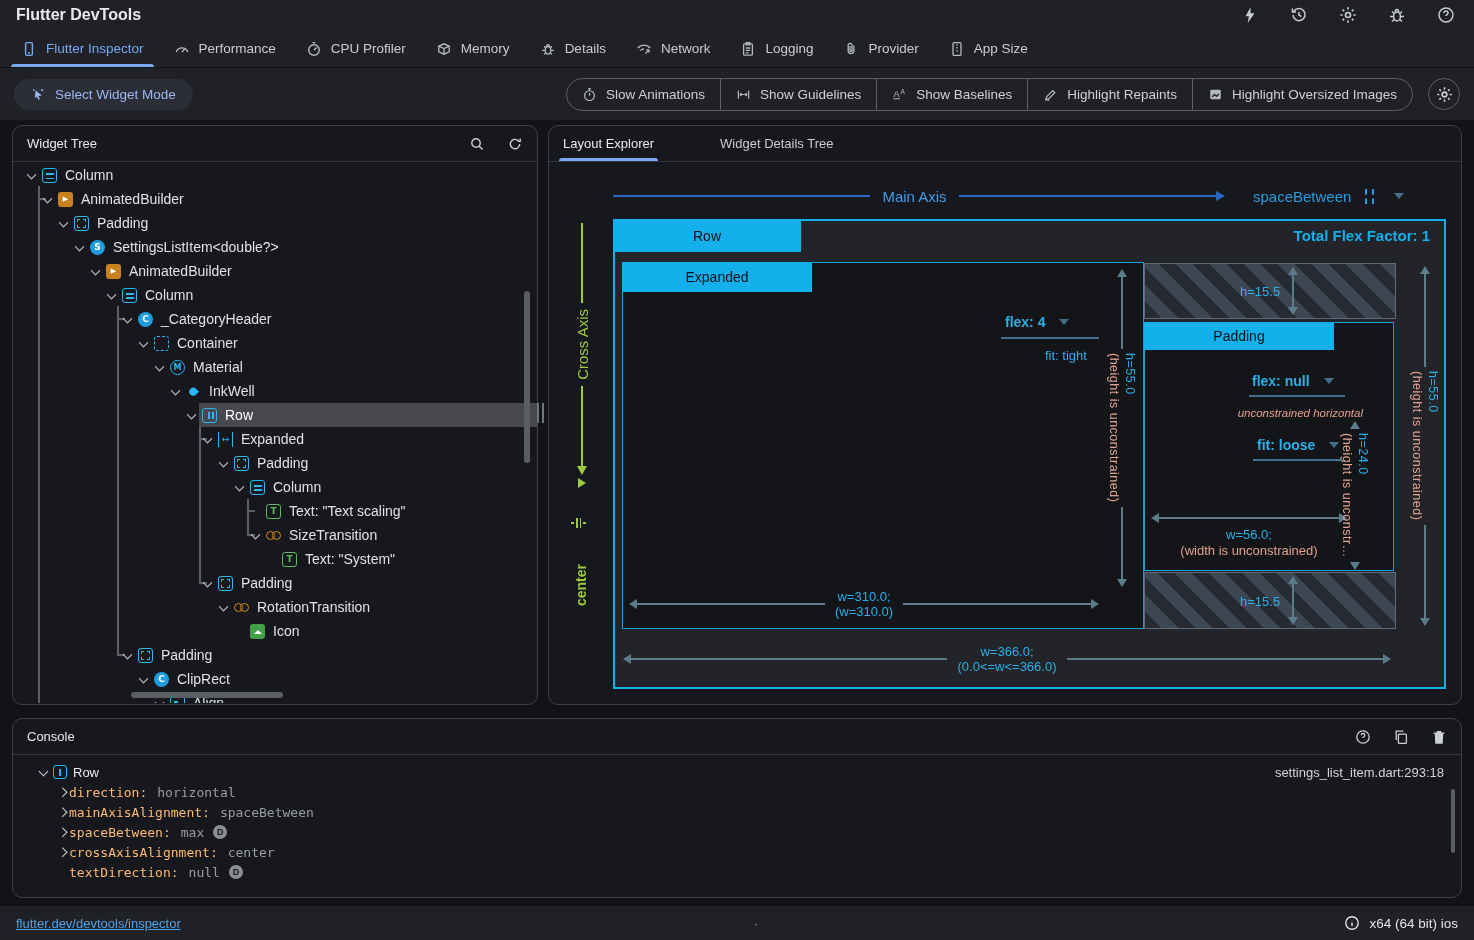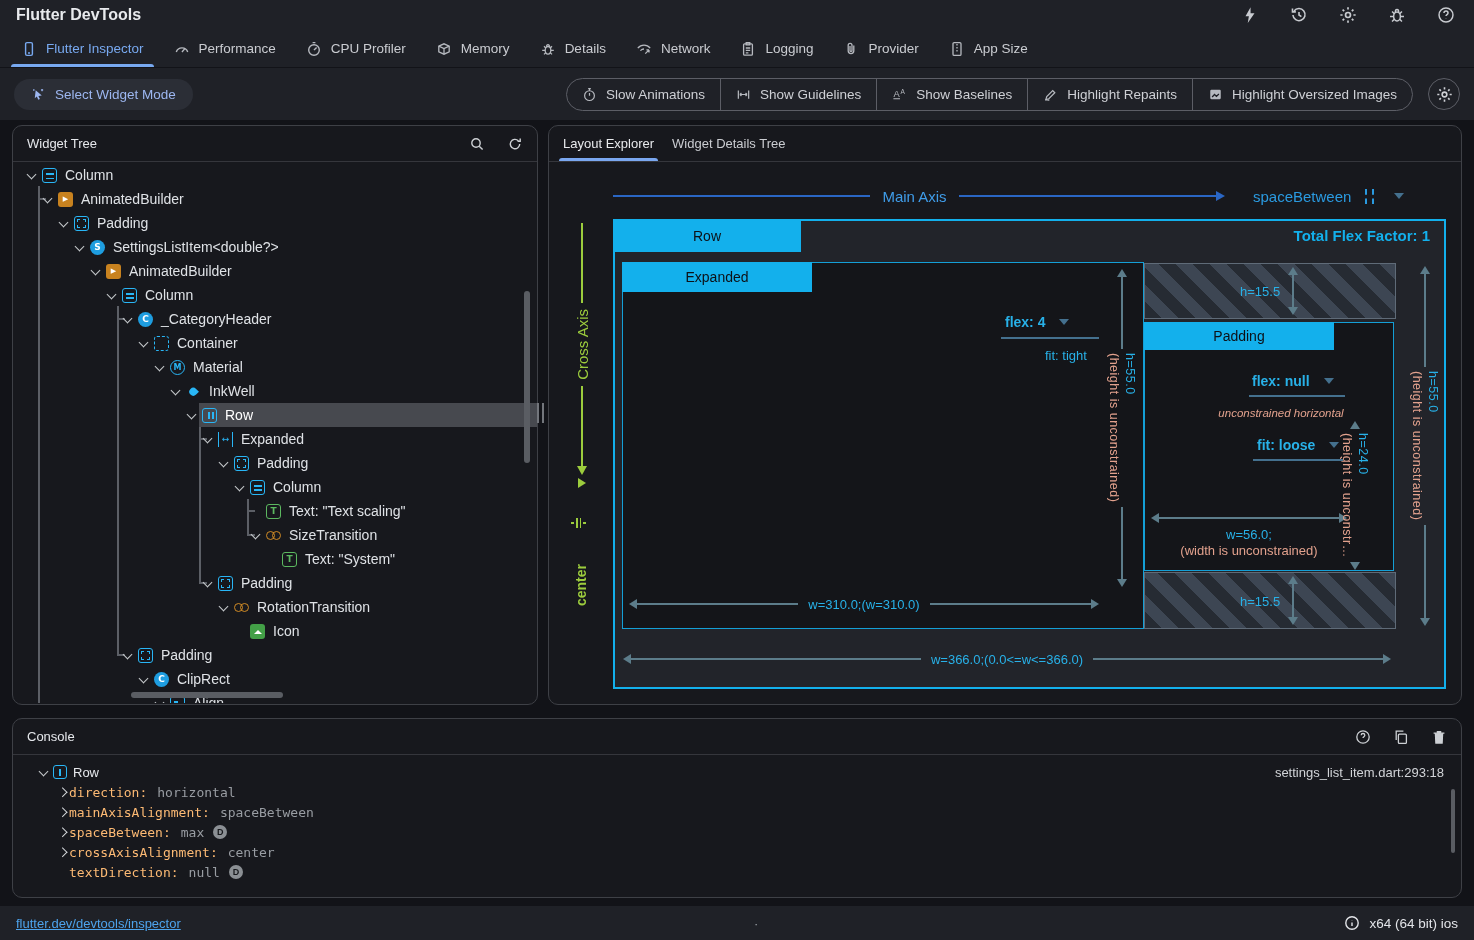--- a/index.html
+++ b/index.html
@@ -64,21 +64,21 @@
 .wicon-size-transition::before,.wicon-rotation-transition::before{content:"";width:7px;height:7px;border:1.5px solid #cf8a25;border-radius:50%;margin-right:-3px}
 .wicon-size-transition::after,.wicon-rotation-transition::after{content:"";width:7px;height:7px;border:1.5px solid #cf8a25;border-radius:50%}
 .wicon-icon-widget{background:#43a047}
 .wicon-icon-widget::before{content:"";border-left:4px solid transparent;border-right:4px solid transparent;border-bottom:4.5px solid #fff;margin-top:1px}
 .wicon-align{border:1.5px solid #29b6f6}
 .wicon-align::before{content:"";width:4px;height:4px;background:#29b6f6;margin-right:3px}
 .scroll-thumb{position:absolute;background:#5a5d63;border-radius:3px}
 .splitter{position:absolute;display:flex;gap:3px;cursor:col-resize}
 .splitter span{width:2px;height:20px;background:#73767c}
 
-.le-tabs{display:flex;height:36px;align-items:center;padding:0 14px;gap:18px;border-bottom:1px solid #35363c}
+.le-tabs{display:flex;height:36px;align-items:center;padding:0 14px;gap:66px;border-bottom:1px solid #35363c}
 .le-tab{color:#caccd1;font-size:13px;position:relative;height:100%;display:flex;align-items:center;cursor:pointer}
 .le-tab.active{color:#e8eaed}
 .le-tab.active::after{content:"";position:absolute;left:-4px;right:-4px;bottom:0;height:3px;border-radius:3px 3px 0 0;background:#7aa7f0}
 .abs{position:absolute}
 .maxis-line{height:2px;background:#2a66c4;flex:1}
 .tri{width:0;height:0}
 .tri-right-blue{border-left:9px solid #2a66c4;border-top:5.5px solid transparent;border-bottom:5.5px solid transparent}
 .maxis-label{color:#3f9ce8;font-size:15px;margin:0 12px}
 .sb-dd{display:flex;align-items:center;color:#2a9ae0;font-size:15px;cursor:pointer}
 .sb-bars{display:flex;gap:5px;margin-left:14px}
@@ -106,21 +106,21 @@
 .varrow{position:absolute;display:flex;flex-direction:column;align-items:center;z-index:2}
 .vseg{width:1.5px;background:#5c7c8a;flex:1}
 .tri-up-gray{border-bottom:8px solid #5c7c8a;border-left:5px solid transparent;border-right:5px solid transparent}
 .tri-down-gray{border-top:8px solid #5c7c8a;border-left:5px solid transparent;border-right:5px solid transparent}
 .vtexts{display:flex;gap:2px;margin:4px 0}
 .vtexts span{writing-mode:vertical-rl;font-size:12.5px;letter-spacing:.5px}
 .harrow{position:absolute;display:flex;align-items:center;z-index:2}
 .hseg{height:1.5px;background:#5c7c8a;flex:1}
 .tri-left-gray{border-right:8px solid #5c7c8a;border-top:5px solid transparent;border-bottom:5px solid transparent}
 .tri-right-gray{border-left:8px solid #5c7c8a;border-top:5px solid transparent;border-bottom:5px solid transparent}
-.htexts{display:flex;flex-direction:row;align-items:center;font-size:13px;margin:0 10px;line-height:15px}
+.htexts{display:flex;flex-direction:column;align-items:center;font-size:13px;margin:0 10px;line-height:15px}
 .hatch{position:absolute;background:repeating-linear-gradient(45deg,#262b33 0 12px,#3d4653 12px 24px);border:1px solid #5f6b78}
 .hatch .lbl{position:absolute;font-size:13px;color:#28b1e8}
 
 .console-lines{position:absolute;top:43px;left:0;right:0}
 .console-line{height:20px;display:flex;align-items:center;font-family:"DejaVu Sans Mono",monospace;font-size:13px;padding-left:24px}
 .console-line.node{font-family:"Liberation Sans",sans-serif;color:#e6e8ec}
 .console-line.prop{padding-left:42px}
 .pchev{width:14px;height:14px;flex:none;position:relative;visibility:hidden}
 .prop.expandable .pchev{visibility:visible}
 .pchev::before{content:"";position:absolute;left:4px;top:3.5px;width:5.5px;height:5.5px;border-right:1.6px solid #d5d8db;border-bottom:1.6px solid #d5d8db;transform:rotate(-45deg)}
@@ -648,21 +648,21 @@
         </div>
     </div>
 
     <div class="wbox inner" style="left:595px;top:196px;width:250px;height:249px"></div>
     <div class="wtab" style="left:595px;top:196px;width:190px;height:28px">Padding</div>
     <div class="dd" style="left:703px;top:247px">
       <span>flex: null</span>
       <span class="dd-chev"></span>
     </div>
     <div class="dd-line" style="left:700px;top:269px;width:96px"></div>
-    <div class="abs note" style="left:650px;top:281px;width:164px;text-align:center">unconstrained horizontal</div>
+    <div class="abs note" style="left:650px;top:281px;width:164px;text-align:right">unconstrained horizontal</div>
     <div class="dd" style="left:708px;top:311px">
       <span>fit: loose</span>
       <span class="dd-chev"></span>
     </div>
     <div class="dd-line" style="left:704px;top:333px;width:90px"></div>
 
     <div class="varrow" style="left:790px;top:295px;width:32px;height:138px">
       <div class="tri tri-up-gray"></div>
         <div class="vseg"></div>
       <div class="vtexts">

